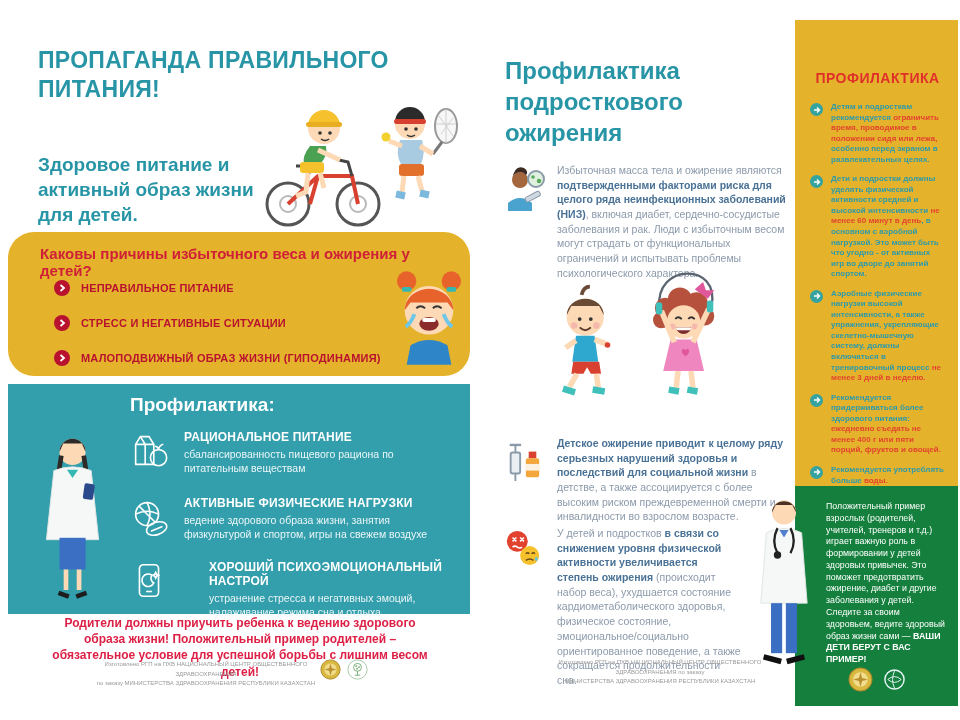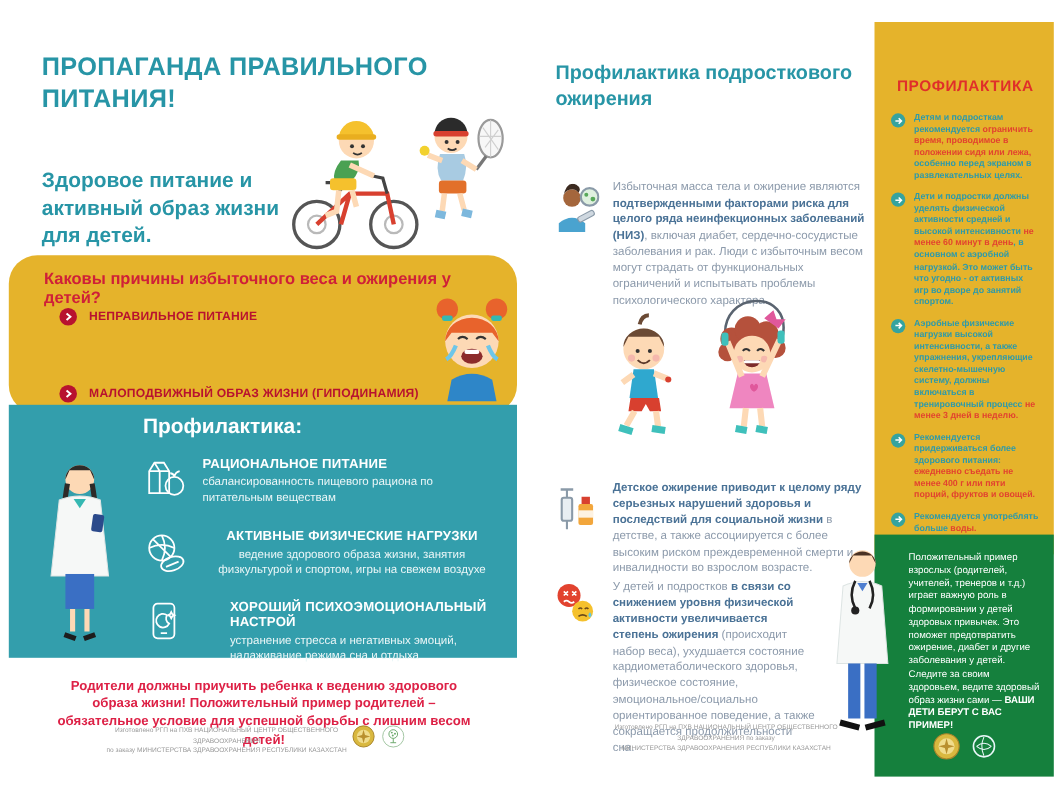--- a/index.html
+++ b/index.html
@@ -13,34 +13,34 @@
   .lp-hero{left:240px;top:76px;width:230px;height:158px;}
 
   .lp-yellow{left:8px;top:232px;width:462px;height:144px;background:#e5b32b;border-radius:26px;}
   .lp-causes-title{left:32px;top:13px;width:415px;font-size:15px;font-weight:bold;color:#cf2038;}
   .cause-row{position:absolute;left:46px;display:flex;gap:11px;align-items:center;}
   .cause-dot{width:16px;height:16px;border-radius:50%;background:#b8122f;display:flex;align-items:center;justify-content:center;flex:0 0 16px;}
   .cause-dot svg{width:8px;height:8px;}
   .cause-label{font-size:11px;font-weight:bold;color:#b8122f;letter-spacing:.2px;}
   .crying-girl{left:386px;top:34px;width:70px;height:104px;}
 
-  .lp-teal{left:8px;top:368px;width:462px;height:230px;background:#339eac;}
+  .lp-teal{left:8px;top:384px;width:462px;height:230px;background:#339eac;}
   .lp-prev-title{left:122px;top:10px;font-size:19px;font-weight:bold;color:#ffffff;}
   .lp-doctor{left:16px;top:38px;width:98px;height:184px;}
   .prev-item{position:absolute;left:120px;width:335px;display:flex;gap:14px;}
   .prev-ico{flex:0 0 42px;width:42px;height:42px;}
   .prev-t{font-size:12px;font-weight:bold;color:#ffffff;letter-spacing:.2px;}
   .prev-d{font-size:10.5px;color:#eaf6f7;margin-top:4px;line-height:1.3;max-width:272px;}
 
   .lp-footer-red{left:44px;top:615px;width:392px;text-align:center;font-size:12px;font-weight:bold;color:#dd2146;line-height:1.35;}
   .lp-credit{left:96px;top:660px;width:220px;font-size:6px;color:#9a9a9a;text-align:center;line-height:1.6;}
   .logo{border-radius:50%;}
 
   
-  .rp-title{left:505px;top:55px;width:272px;font-size:18px;font-weight:bold;color:#2795a6;line-height:1.3;}
+  .rp-title{left:505px;top:55px;width:272px;font-size:24px;font-weight:bold;color:#2795a6;line-height:1.3;}
   .rp-para{font-size:10.5px;color:#8c9aab;line-height:1.4;}
   .rp-para .b{font-weight:bold;color:#4a7296;}
   .rp-p1{left:557px;top:163px;width:238px;}
   .rp-p2{left:557px;top:436px;width:238px;}
   .rp-p3{left:557px;top:526px;width:185px;}
   .rp-i1{left:505px;top:167px;width:40px;height:44px;}
   .rp-i2{left:504px;top:440px;width:38px;height:46px;}
   .rp-i3{left:504px;top:528px;width:38px;height:40px;}
   .rp-kids{left:524px;top:266px;width:232px;height:172px;}
   .rp-credit{left:528px;top:658px;width:264px;font-size:6px;color:#9a9a9a;text-align:center;line-height:1.6;}
@@ -108,20 +108,28 @@
   <div class="abs lp-yellow">
     <div class="abs lp-causes-title">Каковы причины избыточного веса и ожирения у детей?</div>
     <div class="cause-row" style="top:48px;">
       <span class="cause-dot">
         <svg viewBox="0 0 8 8">
             <path d="M2.5 1 L6 4 L2.5 7" stroke="#fff" stroke-width="1.8" fill="none"></path>
           </svg>
         </span>
       <span class="cause-label">НЕПРАВИЛЬНОЕ ПИТАНИЕ</span>
     </div>
+    <div class="cause-row" style="top:83px;">
+      <span class="cause-dot">
+        <svg viewBox="0 0 8 8">
+            <path d="M2.5 1 L6 4 L2.5 7" stroke="#fff" stroke-width="1.8" fill="none"></path>
+          </svg>
+        </span>
+      <span class="cause-label">СТРЕСС И НЕГАТИВНЫЕ СИТУАЦИИ</span>
+    </div>
     <div class="cause-row" style="top:118px;">
       <span class="cause-dot">
         <svg viewBox="0 0 8 8">
             <path d="M2.5 1 L6 4 L2.5 7" stroke="#fff" stroke-width="1.8" fill="none"></path>
           </svg>
         </span>
       <span class="cause-label">МАЛОПОДВИЖНЫЙ ОБРАЗ ЖИЗНИ (ГИПОДИНАМИЯ)</span>
     </div>
     <div class="abs crying-girl">
       <svg width="70" height="104" viewBox="0 0 72 104">
@@ -163,21 +171,21 @@
             <path d="M8 15 l19 0 M13 7 l5 8 l0 21"></path>
           <circle cx="32" cy="29" r="8.5"></circle>
             <path d="M32 20 q1 -4 5 -5 M32 20 q-1 -3 -4 -3"></path>
         </svg></span>
       <span>
         <div class="prev-t">РАЦИОНАЛЬНОЕ ПИТАНИЕ</div>
         <div class="prev-d">сбалансированность пищевого  рациона по питательным веществам</div>
       </span>
     </div>
 
-    <div class="prev-item" style="top:112px;text-align:center;">
+    <div class="prev-item" style="top:112px;">
       <span class="prev-ico">
         <svg viewBox="0 0 44 44" fill="none" stroke="#fff" stroke-width="1.7">
           <circle cx="20" cy="19" r="12"></circle>
             <path d="M8 19 q12 -6 24 0 M20 7 q6 12 0 24 M11.5 10.5 q8.5 8.5 17 17"></path>
           <ellipse cx="30" cy="34" rx="11" ry="6.5" transform="rotate(-18 30 34)"></ellipse>
             <path d="M24 37 l12 -5"></path>
         </svg></span>
       <span>
         <div class="prev-t">АКТИВНЫЕ ФИЗИЧЕСКИЕ НАГРУЗКИ</div>
         <div class="prev-d">ведение здорового образа жизни, занятия физкультурой и спортом, игры на свежем воздухе</div>

